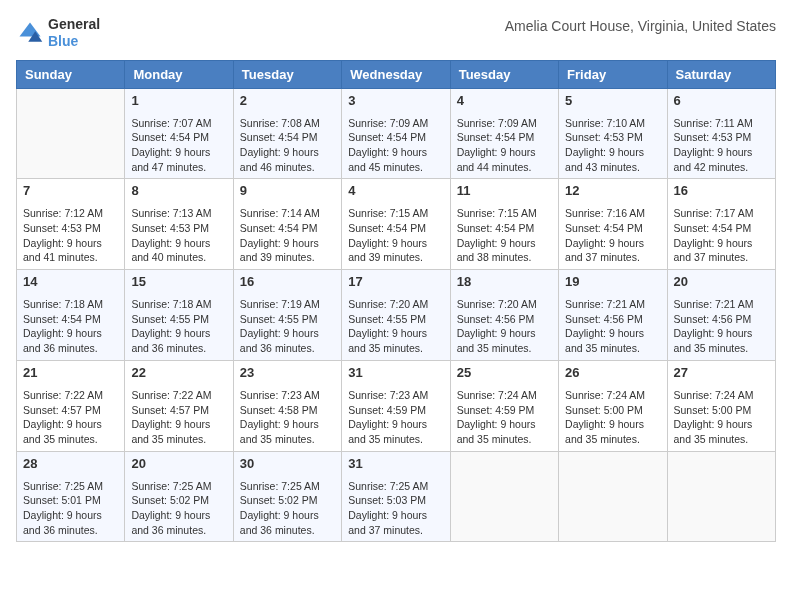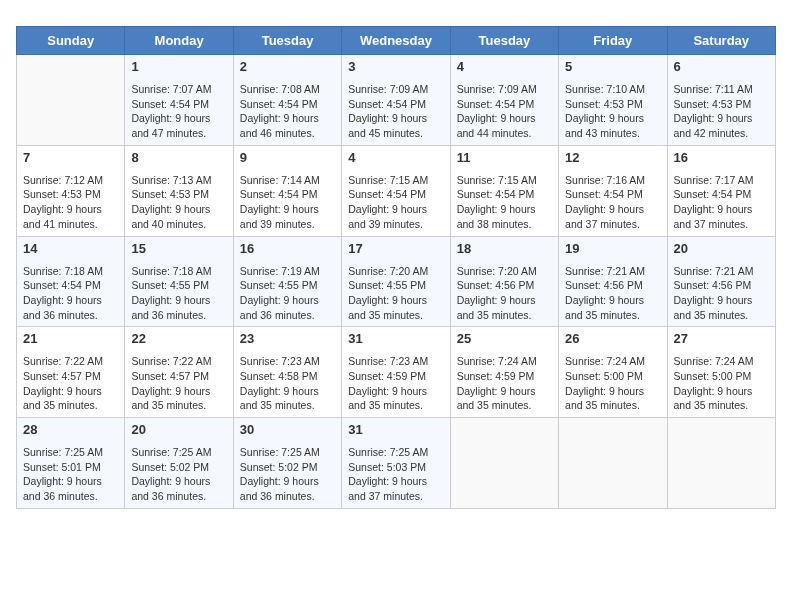--- a/index.html
+++ b/index.html
@@ -52,21 +52,21 @@
       width: 100%;
       border-collapse: collapse;
       border: 1px solid #ccc;
     }
     .calendar th {
       background-color: #4a7fc1;
       color: #fff;
       font-size: 13px;
       font-weight: bold;
       padding: 6px 8px;
-      text-align: center;
+      text-align: left;
       border: 1px solid #3a6faf;
     }
     .calendar td {
       vertical-align: top;
       border: 1px solid #ccc;
       padding: 4px 6px;
       width: 108px;
       min-height: 80px;
       background: #fff;
     }
@@ -90,21 +90,32 @@
       margin-top: 8px;
     }
     .empty-cell {
       background: #f9f9f9 !important;
     }
   </style>
 </head>
 <body>
 
 <div class="header">
+  <div class="logo">
+    <svg class="logo-icon" viewBox="0 0 32 32" xmlns="http://www.w3.org/2000/svg">
+      <polygon points="16,4 28,20 4,20" fill="#4a90d9"></polygon>
+      <polygon points="22,14 30,26 14,26" fill="#2a5fa5"></polygon>
+    </svg>
+    <div class="logo-text">
+      <span>General</span>
+      <span style="color:#4a90d9;">Blue</span>
+    </div>
+  </div>
   <div class="title-block">
+    <div class="location">Amelia Court House, Virginia, United States</div>
   </div>
 </div>
 
 <table class="calendar">
   <thead>
     <tr>
     <th>Sunday</th>
         <th>Monday</th>
         <th>Tuesday</th>
         <th>Wednesday</th>

